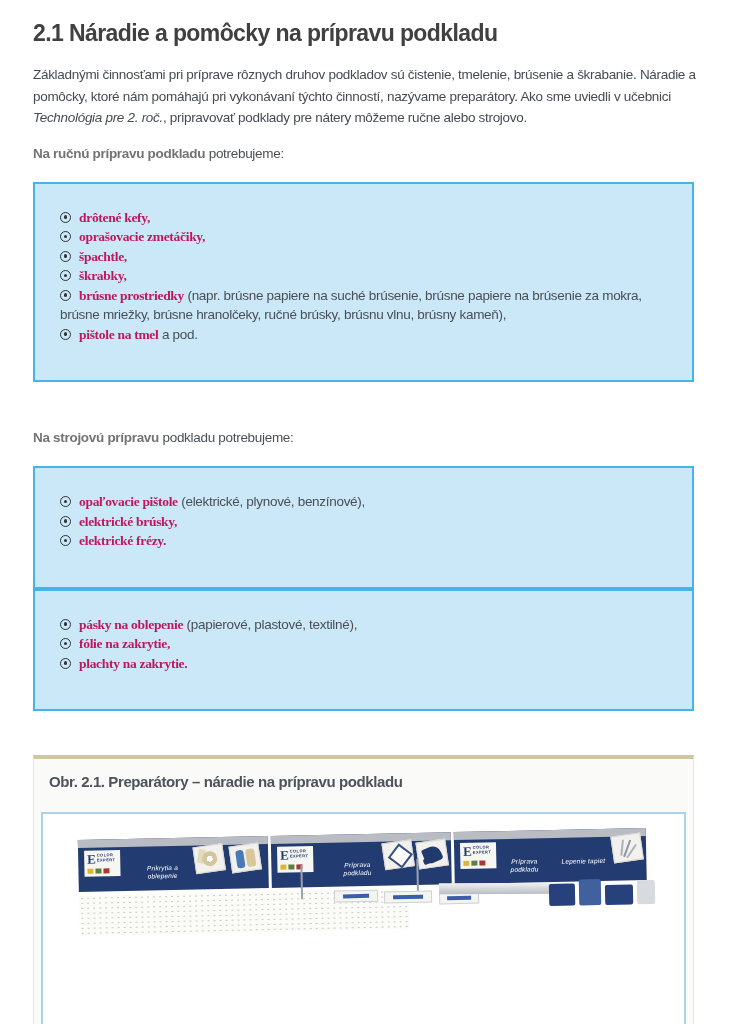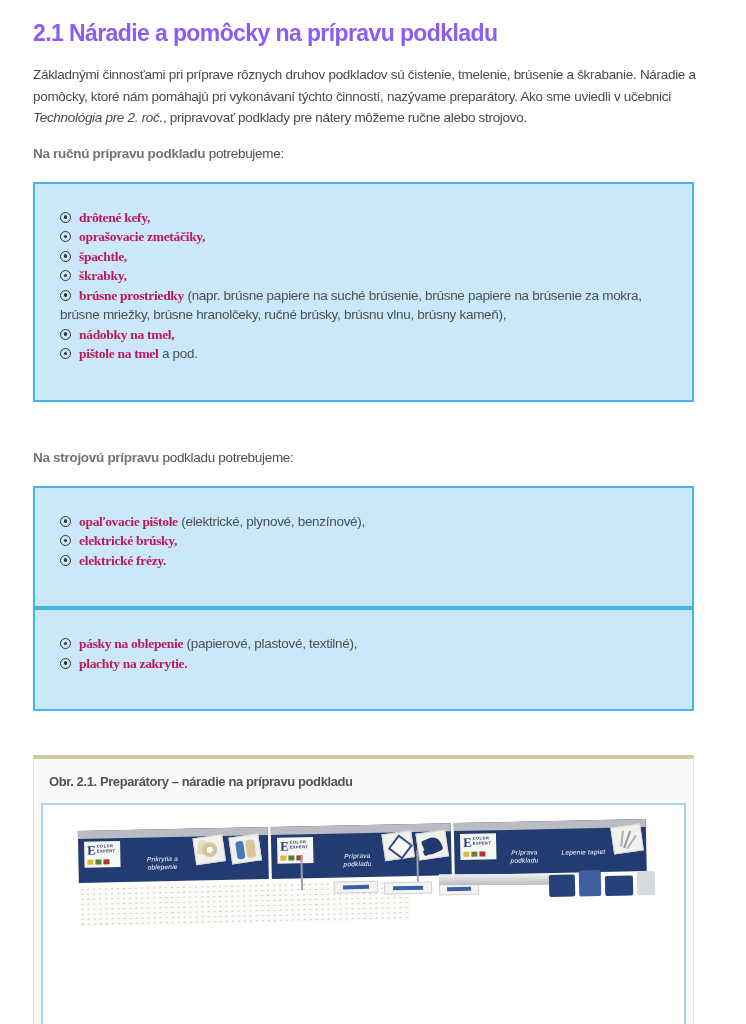--- a/index.html
+++ b/index.html
@@ -6,21 +6,21 @@
   body{
     width:746px;height:1024px;overflow:hidden;position:relative;
     font-family:"Liberation Sans","DejaVu Sans",sans-serif;
     -webkit-font-smoothing:antialiased;
   }
   .content{margin:0 33px;width:680px;}
 
   h1.title{
     margin:18px 0 16px 0;
     font-size:23px;line-height:30px;font-weight:bold;
-    letter-spacing:-0.6px;color:#8b5cf6;
+    letter-spacing:-0.6px;color:#404040;
   }
   p.intro{
     margin:0;
     font-size:13.5px;line-height:21.5px;letter-spacing:-0.3px;
     color:#454b52;
   }
   p.intro em{font-style:italic;}
 
   p.slabel{
     margin:15px 0 18px 0;
@@ -57,22 +57,22 @@
   
   .figure{
     box-sizing:border-box;
     width:661px;margin-top:44px;
     border-top:4px solid #cfc7a4;
     border-left:1px solid #e4e4e0;
     border-right:1px solid #e4e4e0;
     background:#fafaf8;
   }
   .figcaption{
-    padding:13px 15px 11px 15px;
-    font-size:13px;font-weight:bold;letter-spacing:-0.4px;
+    padding:13px 15px 20px 15px;
+    font-size:15px;font-weight:bold;letter-spacing:-0.4px;
     line-height:20px;color:#4d535a;
   }
   .photo-frame{
     margin:0 7px 7px 7px;
     border:2px solid #a8d3eb;
     background:#ffffff;
     padding:6px;
   }
   .photo{
     position:relative;height:220px;background:#ffffff;overflow:hidden;
@@ -181,35 +181,35 @@
   <p class="intro"><span>Základnými činnosťami pri príprave rôznych druhov podkladov sú čistenie, tmelenie, brúsenie a škrabanie. Náradie a pomôcky, ktoré nám pomáhajú pri vykonávaní týchto činností, nazývame preparátory. Ako sme uviedli v učebnici </span><em>Technológia pre 2. roč.</em><span>, pripravovať podklady pre nátery môžeme ručne alebo strojovo.</span></p>
 
   <p class="slabel"><span></span><strong>Na ručnú prípravu podkladu</strong><span> potrebujeme:</span></p>
 
   <div class="infobox">
     <div class="li"><span class="bullet"></span><strong>drôtené kefy,</strong><span></span></div>
     <div class="li"><span class="bullet"></span><strong>oprašovacie zmetáčiky,</strong><span></span></div>
     <div class="li"><span class="bullet"></span><strong>špachtle,</strong><span></span></div>
     <div class="li"><span class="bullet"></span><strong>škrabky,</strong><span></span></div>
     <div class="li"><span class="bullet"></span><strong>brúsne prostriedky</strong><span> (napr. brúsne papiere na suché brúsenie, brúsne papiere na brúsenie za mokra, brúsne mriežky, brúsne hranolčeky, ručné brúsky, brúsnu vlnu, brúsny kameň),</span></div>
-    <div class="li"><span class="bullet"></span><strong>nádobky na tmel,</strong><span></span></div>
     <div class="li"><span class="bullet"></span><strong>pištole na tmel</strong><span> a pod.</span></div>
   </div>
 
   <p class="slabel gap"><span></span><strong>Na strojovú prípravu</strong><span> podkladu potrebujeme:</span></p>
 
   <div class="infobox">
     <div class="li"><span class="bullet"></span><strong>opaľovacie pištole</strong><span> (elektrické, plynové, benzínové),</span></div>
     <div class="li"><span class="bullet"></span><strong>elektrické brúsky,</strong><span></span></div>
     <div class="li"><span class="bullet"></span><strong>elektrické frézy.</strong><span></span></div>
   </div>
 
 
   <div class="infobox">
     <div class="li"><span class="bullet"></span><strong>pásky na oblepenie</strong><span> (papierové, plastové, textilné),</span></div>
+    <div class="li"><span class="bullet"></span><strong>fólie na zakrytie,</strong><span></span></div>
     <div class="li"><span class="bullet"></span><strong>plachty na zakrytie.</strong><span></span></div>
   </div>
 
   <div class="figure">
     <div class="figcaption">Obr. 2.1. Preparátory – náradie na prípravu podkladu</div>
     <div class="photo-frame">
       <div class="photo">
         <div class="display">
           <div class="banners">
 

